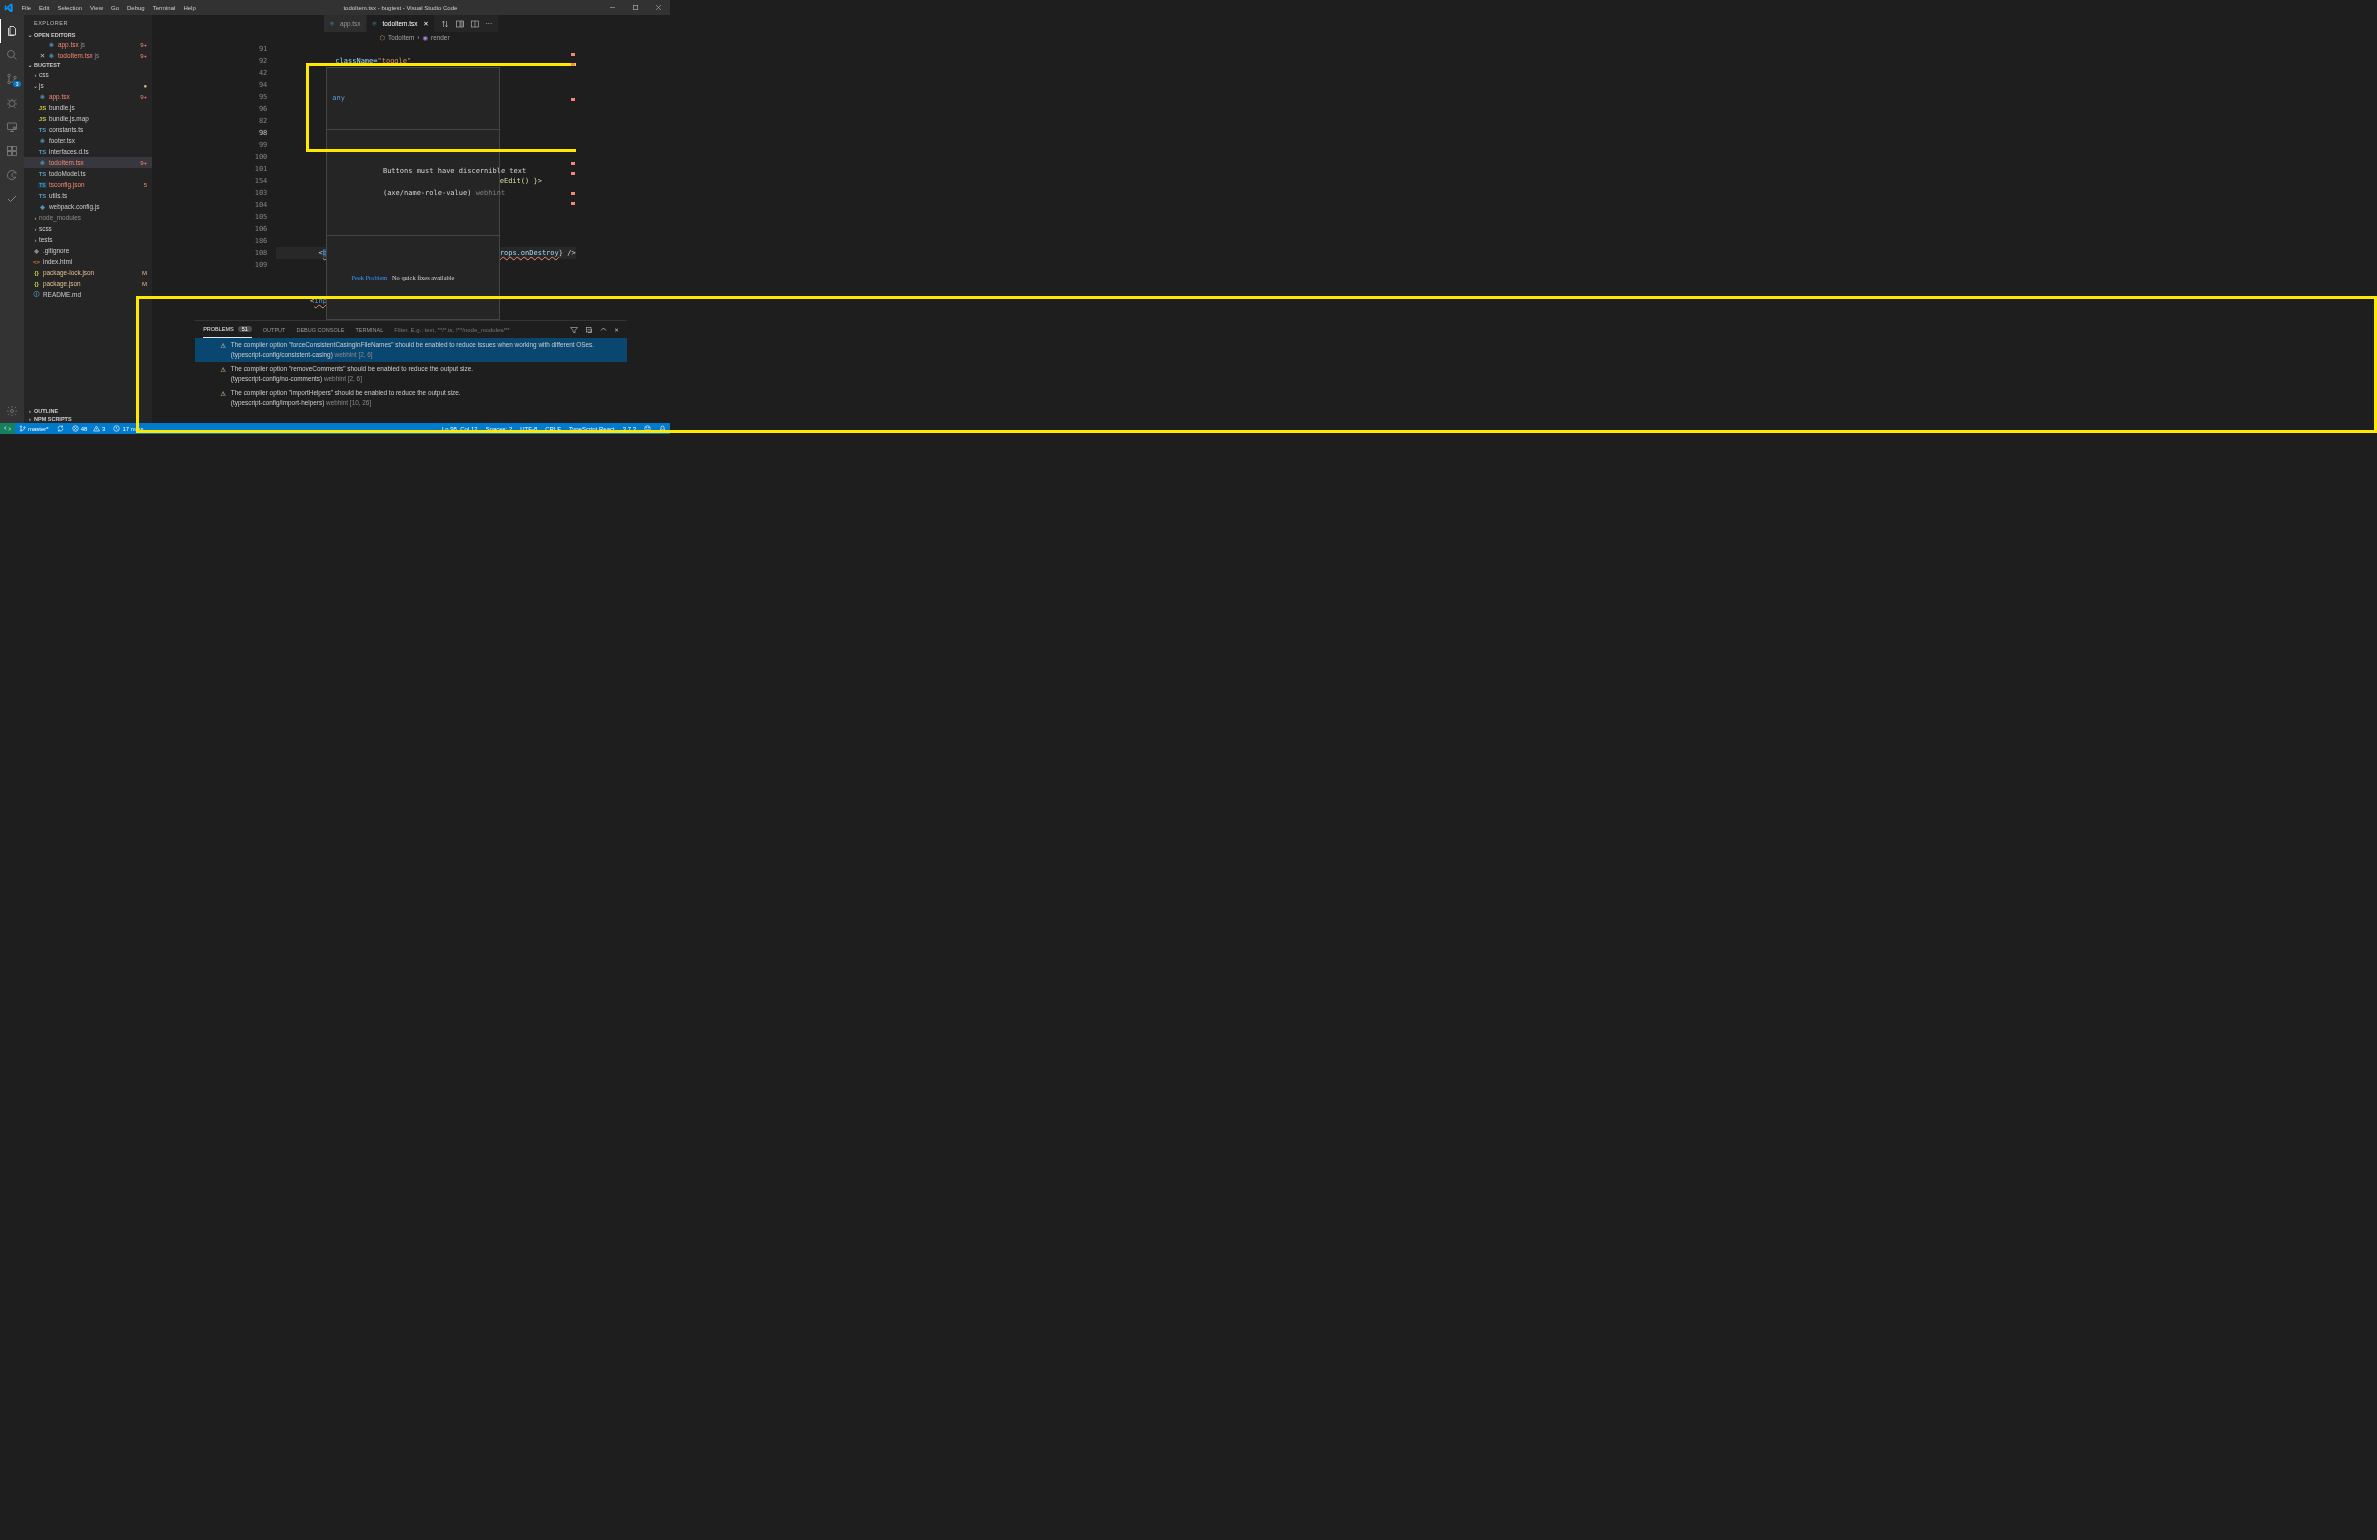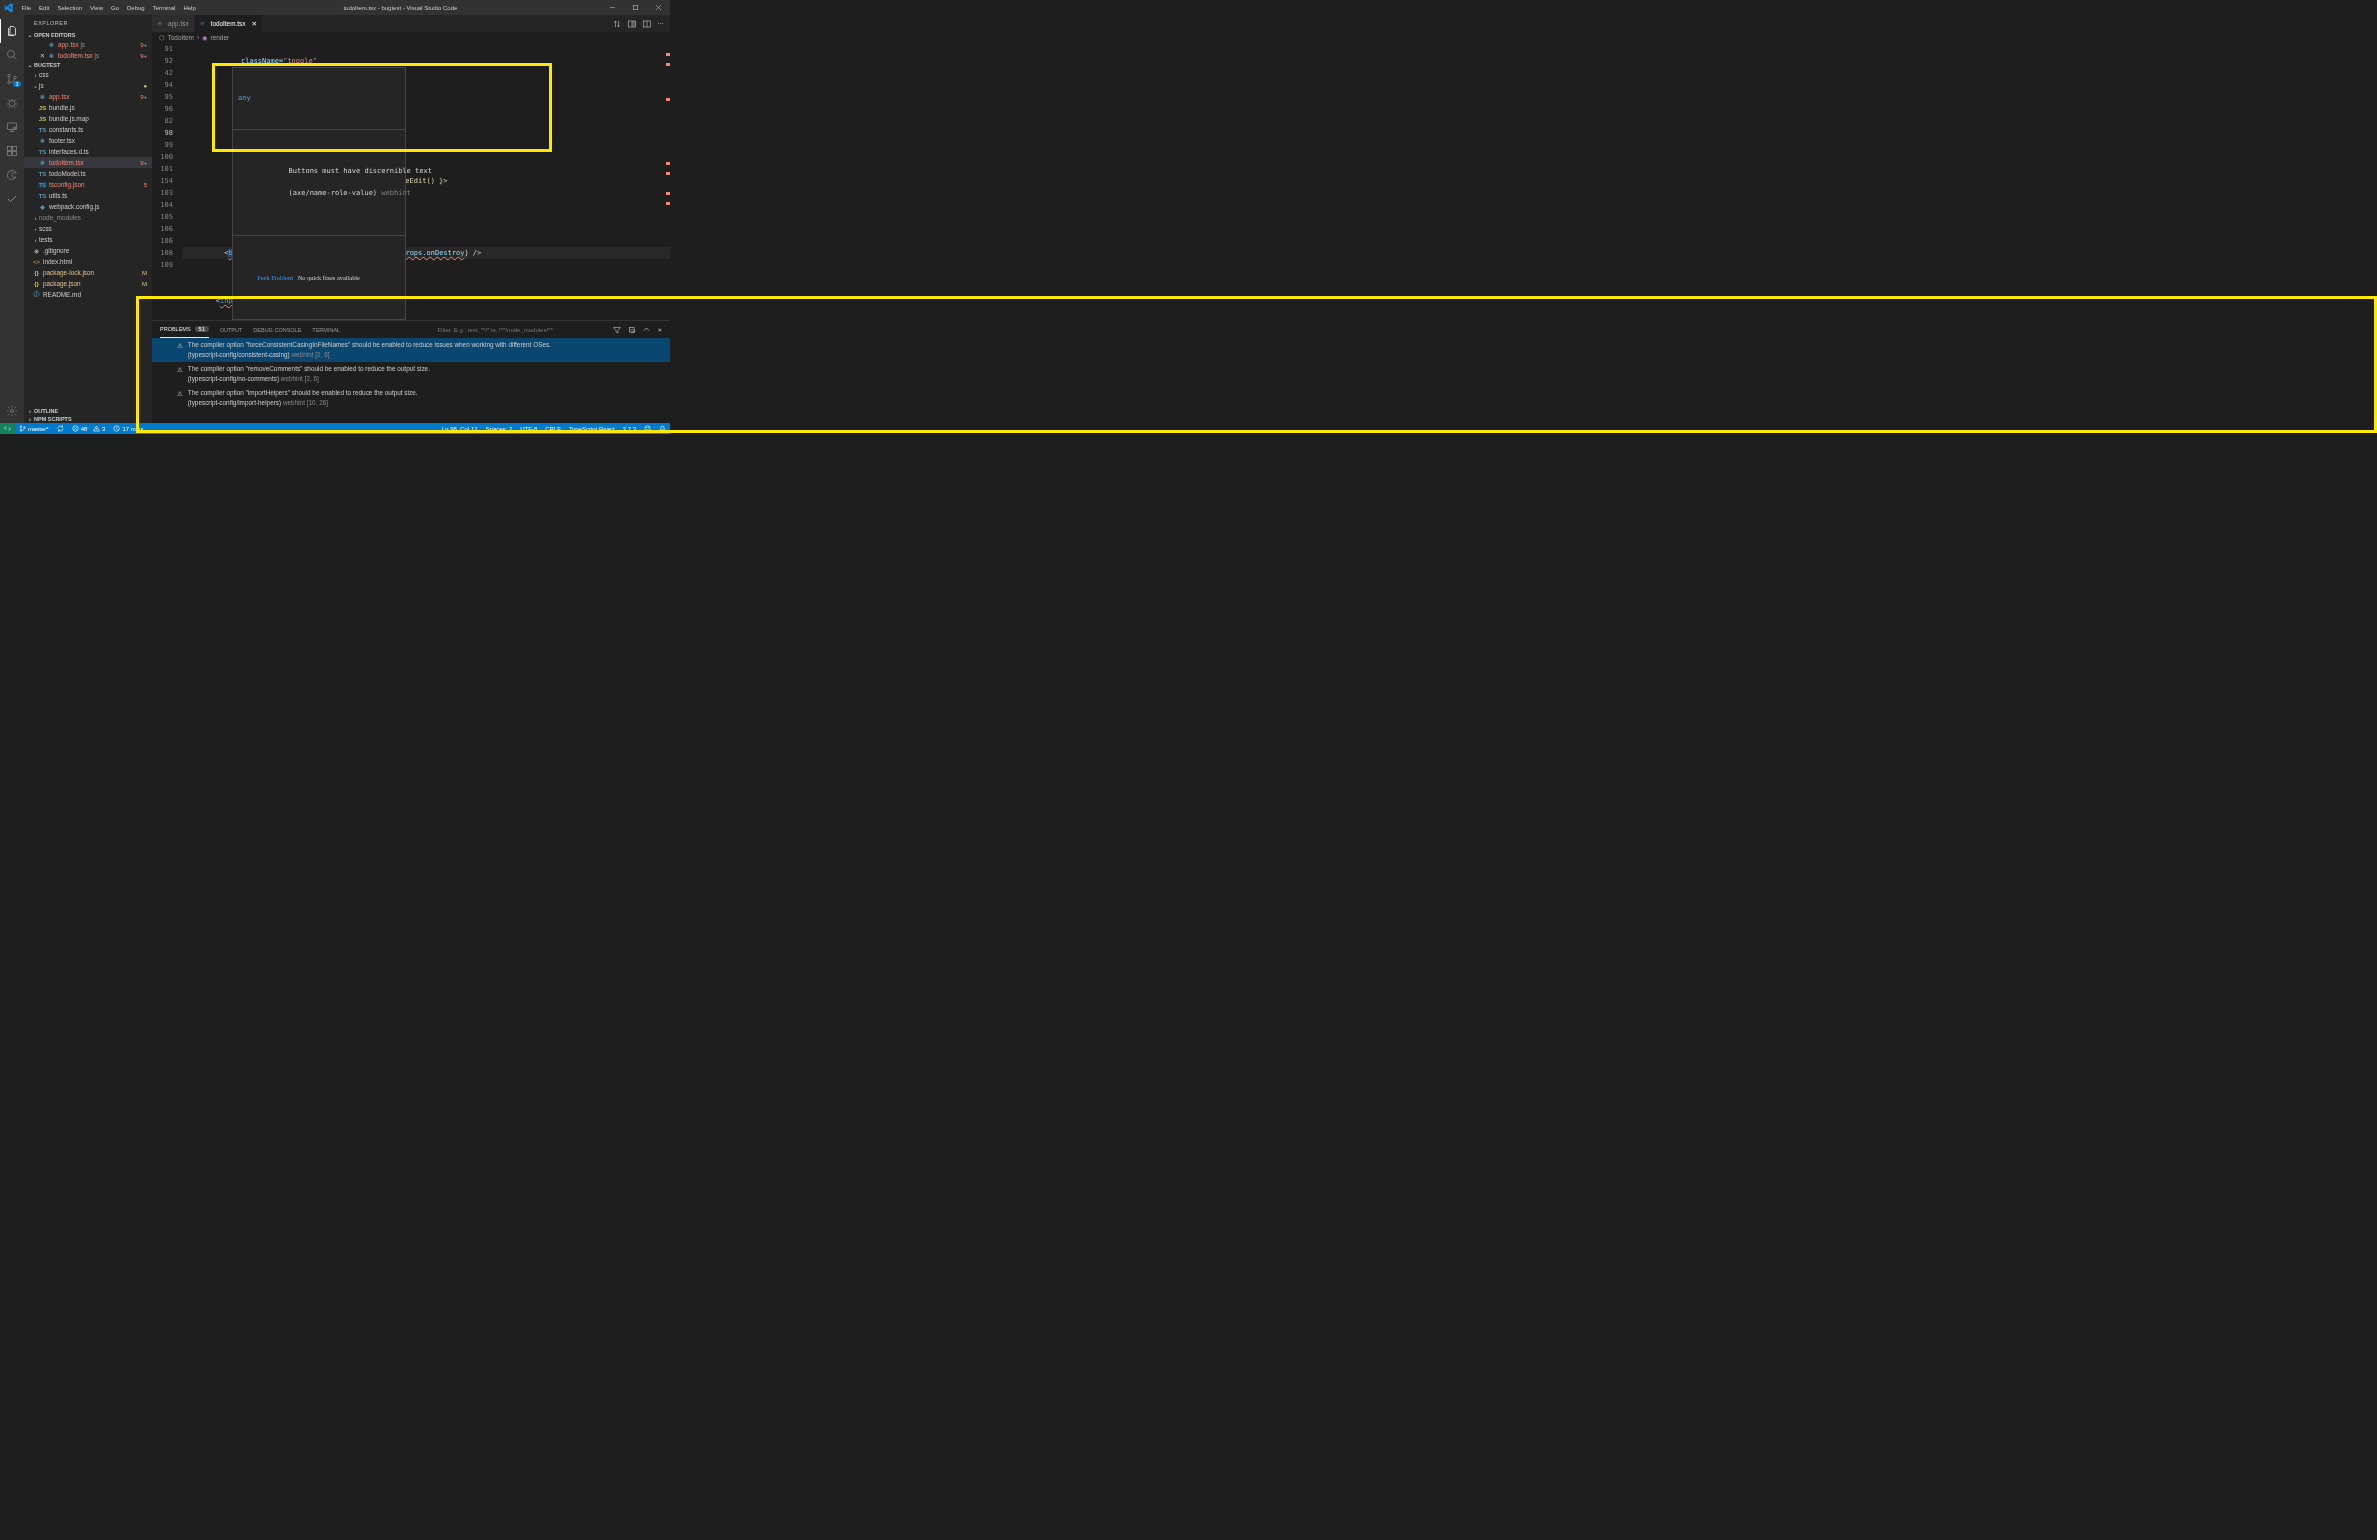--- a/index.html
+++ b/index.html
@@ -55,21 +55,21 @@
   .sidebar .item .close-x { width:9px; text-align:center; color:#c5c5c5; }
   .ic-ts { color:#519aba; }
   .ic-js { color:#cbcb41; }
   .ic-json { color:#cbcb41; }
   .ic-react { color:#519aba; }
   .ic-dim { color:#8a8a8a; }
   .ic-webpack { color:#519aba; }
   .ic-html { color:#e37933; }
   .ic-info { color:#519aba; }
   
-  .editorgroup { flex:1; display:flex; flex-direction:column; min-width:0; }
+  .editorgroup { flex:1; display:flex; flex-direction:column; min-width:0;align-items:center; }
   .tabs { height:17.4px; background:#252526; display:flex; align-items:stretch; }
   .tab { display:flex; align-items:center; padding:0 5px; background:#2d2d2d; border-right:0.5px solid #252526; color:#969696; font-size:6.4px; gap:3px; }
   .tab.active { background:#1e1e1e; color:#ffffff; }
   .tab .ficon { width:8px; }
   .tab-actions { margin-left:auto; display:flex; align-items:center; gap:7px; padding:0 6px; color:#c5c5c5; }
   .breadcrumb { height:11px; background:#1e1e1e; display:flex; align-items:center; padding-left:7px; color:#a0a0a0; font-size:6.4px; gap:3px; }
   .breadcrumb .bic { color:#cc8f4a; }
   .breadcrumb .bic2 { color:#b180d7; }
   .editorblock { flex:1; display:flex; min-height:0; position:relative; }
   .gutter { width:30px; text-align:right; padding-right:9px; color:#858585; font-family:Consolas, monospace; font-size:7px; line-height:12px; padding-top:0; }

